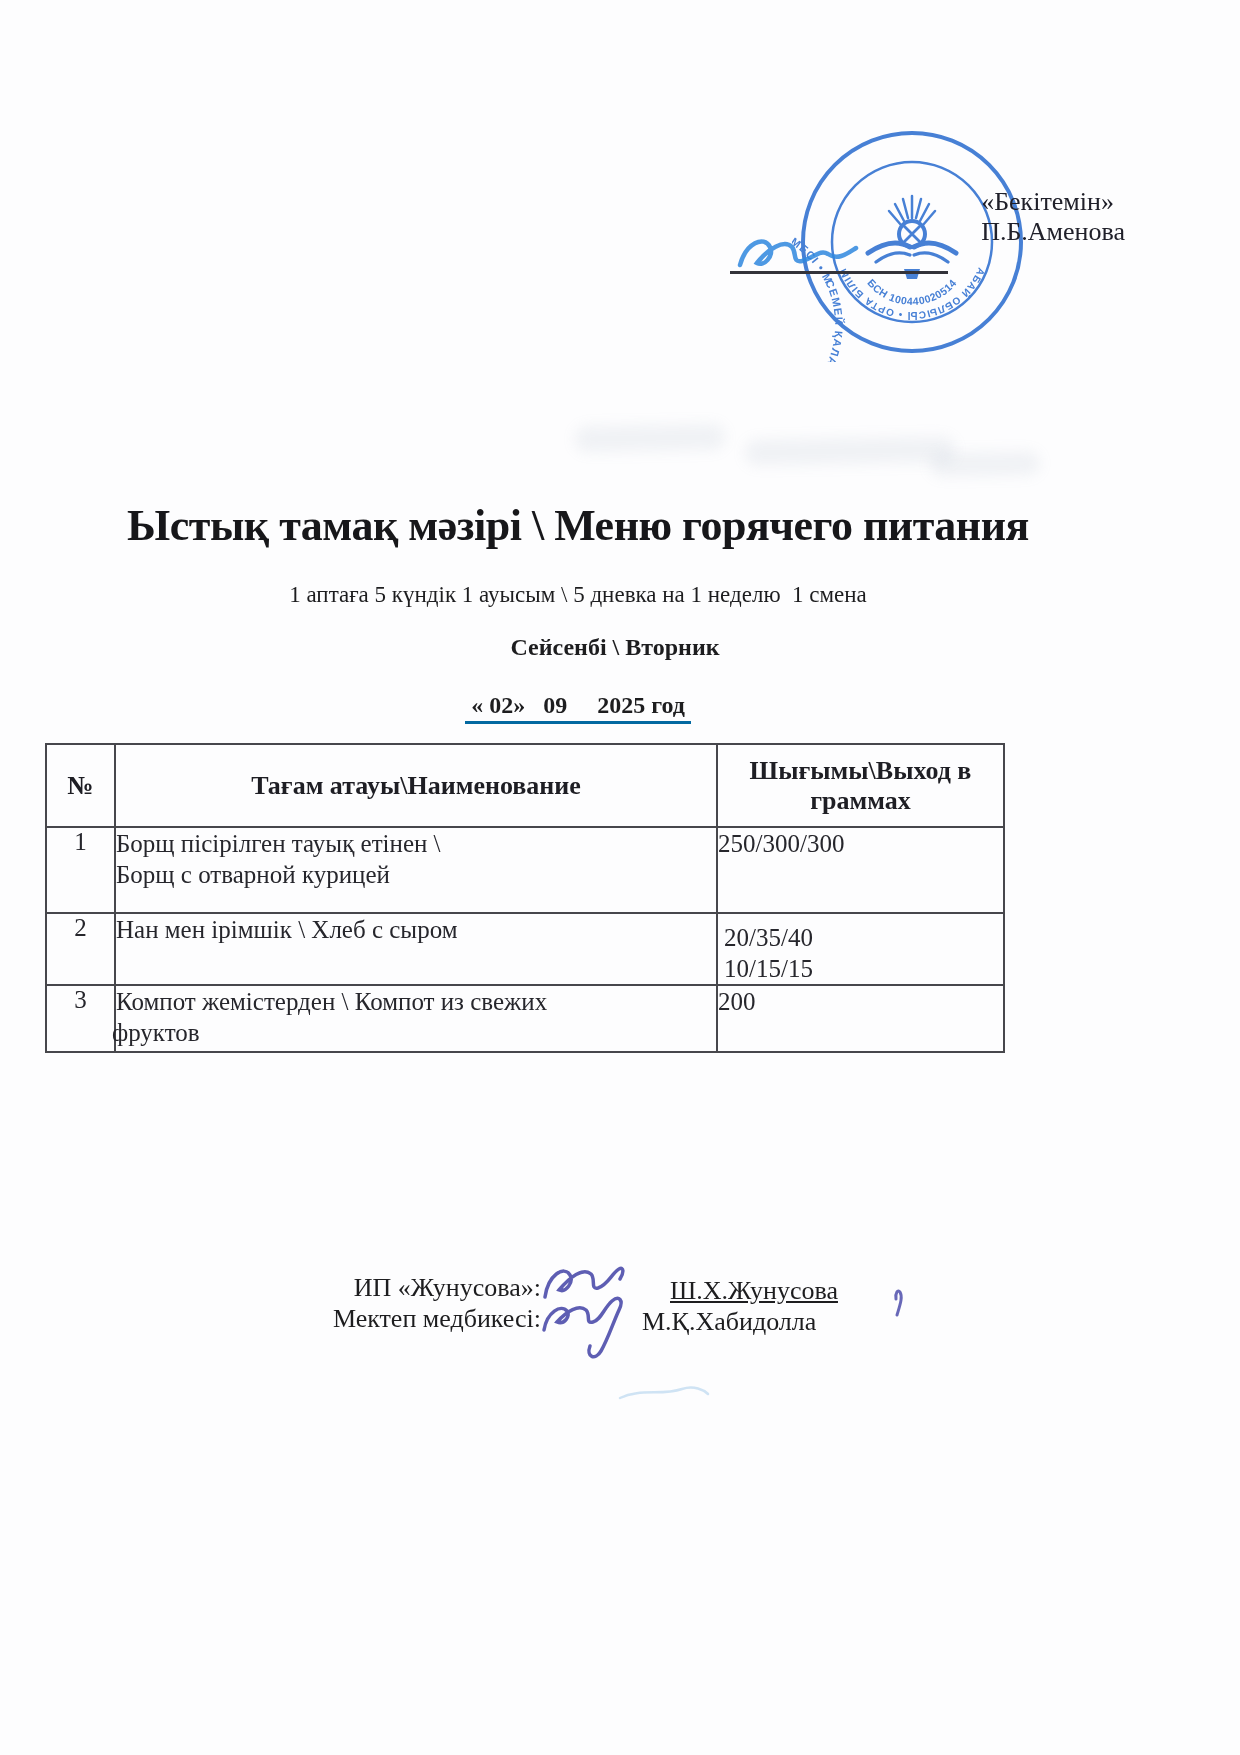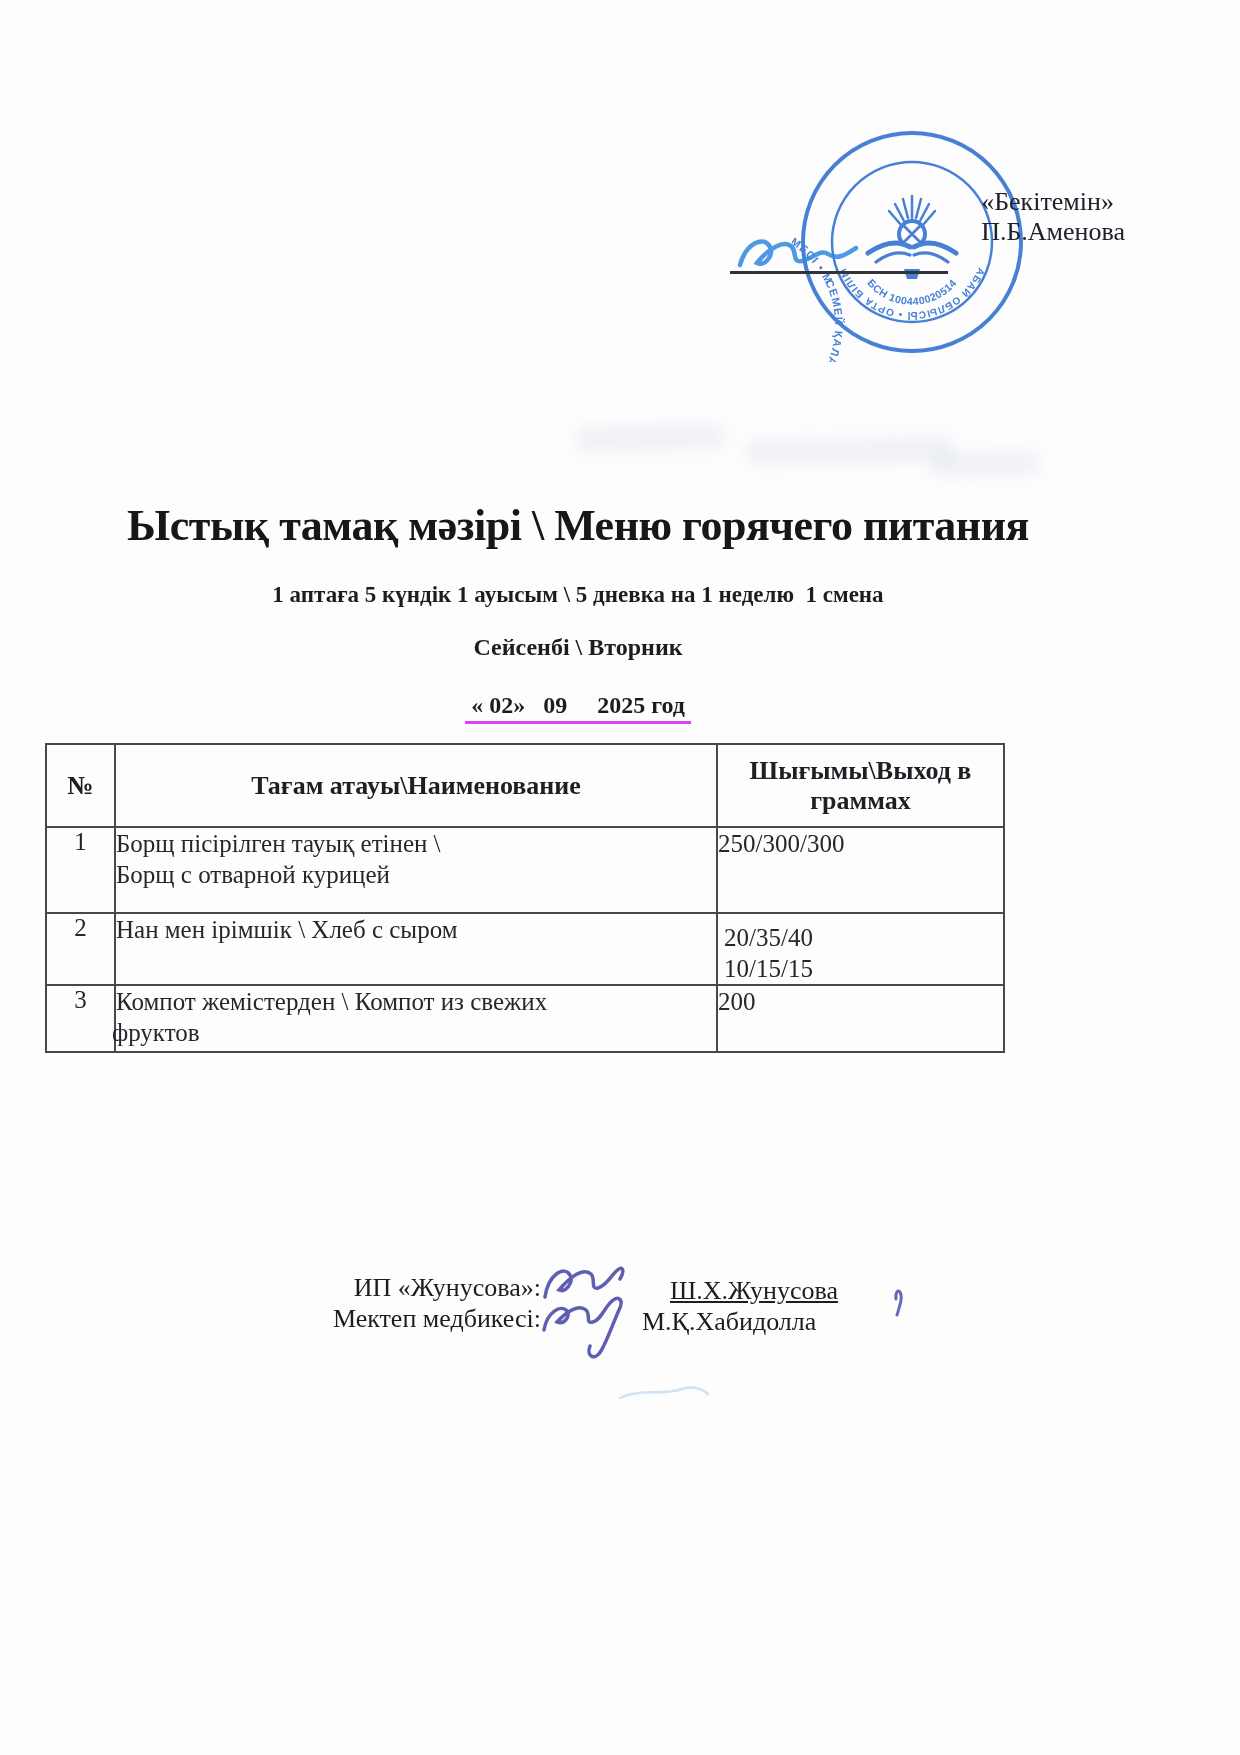--- a/index.html
+++ b/index.html
@@ -28,26 +28,26 @@
     font-weight:bold; fill:#2e6fd0;
   }
   
   .ghost{
     position:absolute; background:#93a2b6; filter:blur(7px); opacity:.12;
     border-radius:12px; transform:rotate(-1deg); z-index:0;
   }
   
   .center-wrap{position:absolute; left:0; width:1156px; text-align:center; z-index:2;}
   .doc-title{top:500px; font-size:44px; font-weight:bold; letter-spacing:-0.5px; color:#17171a; white-space:pre;}
-  .doc-subtitle{top:582px; font-size:23px; font-weight:bold; white-space:pre;}
-  .doc-day{top:634px; font-size:24px; font-weight:bold; white-space:pre;}
+  .doc-subtitle{top:582px; font-size:23px; font-weight:normal; white-space:pre;}
+  .doc-day{top:634px; font-size:24px; font-weight:bold; white-space:pre;padding-left:37px;}
   .doc-date-wrap{top:692px;}
   .doc-date{
     display:inline-block; font-size:24px; font-weight:bold; white-space:pre;
-    border-bottom:3px solid #d946ef; padding:0 6px 2px 6px;
+    border-bottom:3px solid #0369a1; padding:0 6px 2px 6px;
   }
   
   table.menu{
     position:absolute; left:45px; top:743px; width:958px; z-index:2;
     border-collapse:collapse; table-layout:fixed;
     font-size:25px; color:#26262c;
   }
   table.menu th, table.menu td{
     border:2px solid #47474c; vertical-align:top; padding:0;
   }

